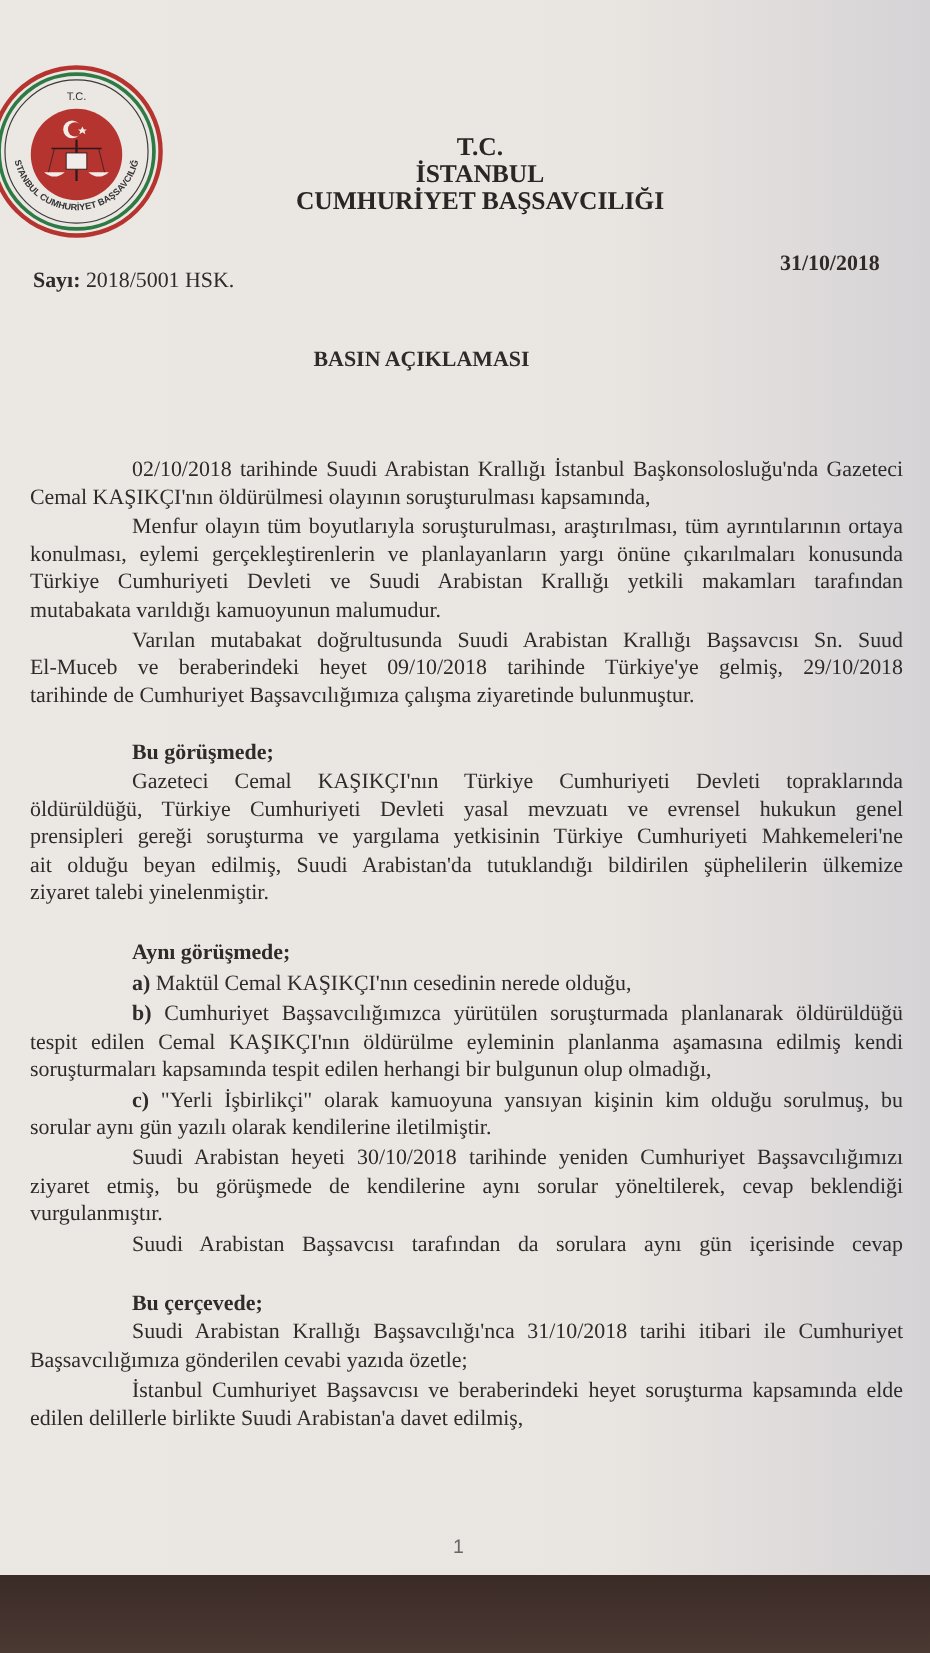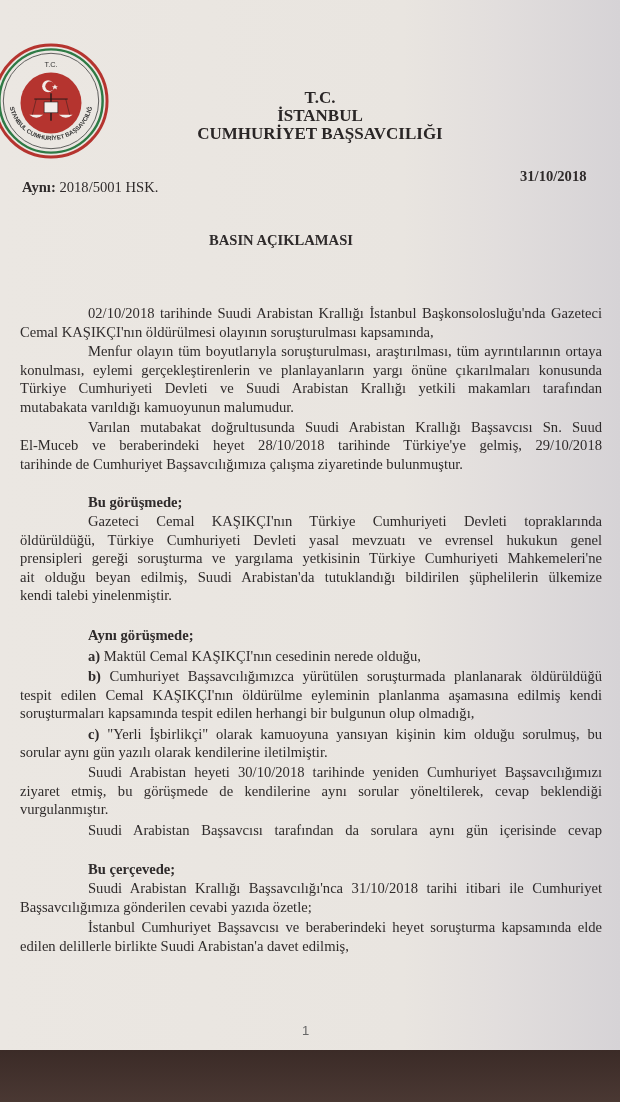--- a/index.html
+++ b/index.html
@@ -54,44 +54,44 @@
   <text font-size="6.2" fill="#333" font-family="Liberation Sans, sans-serif" font-weight="bold">
     <textPath href="#arc" startOffset="50%" text-anchor="middle">İSTANBUL CUMHURİYET BAŞSAVCILIĞI</textPath>
   </text>
 </svg>
 
 <div class="head" style="top:88px;">T.C.</div>
 <div class="head" style="top:106px;">İSTANBUL</div>
 <div class="head" style="top:124px;">CUMHURİYET BAŞSAVCILIĞI</div>
 
 <div class="t" style="left:22px;top:178px;">
-  <span class="b">Aynı:</span>
+  <span class="b">Sayı:</span>
   <span>2018/5001 HSK.</span>
 </div>
 <div class="t b" style="left:520px;top:167px;">31/10/2018</div>
 
 <div class="t b" style="left:0;width:562px;text-align:center;top:231px;font-size:14.6px;">BASIN AÇIKLAMASI</div>
 
 <div class="t" style="left:20px;width:582px;top:304px;">
   <p class="just ind">02/10/2018 tarihinde Suudi Arabistan Krallığı İstanbul Başkonsolosluğu'nda Gazeteci</p>
   <p>Cemal KAŞIKÇI'nın öldürülmesi olayının soruşturulması kapsamında,</p>
   <p class="just ind" style="margin-top:1px">Menfur olayın tüm boyutlarıyla soruşturulması, araştırılması, tüm ayrıntılarının ortaya</p>
   <p class="just">konulması, eylemi gerçekleştirenlerin ve planlayanların yargı önüne çıkarılmaları konusunda</p>
   <p class="just">Türkiye Cumhuriyeti Devleti ve Suudi Arabistan Krallığı yetkili makamları tarafından</p>
   <p>mutabakata varıldığı kamuoyunun malumudur.</p>
   <p class="just ind" style="margin-top:1px">Varılan mutabakat doğrultusunda Suudi Arabistan Krallığı Başsavcısı Sn. Suud</p>
-  <p class="just">El-Muceb ve beraberindeki heyet 28/10/2018 tarihinde Türkiye'ye gelmiş, 29/10/2018</p>
+  <p class="just">El-Muceb ve beraberindeki heyet 09/10/2018 tarihinde Türkiye'ye gelmiş, 29/10/2018</p>
   <p>tarihinde de Cumhuriyet Başsavcılığımıza çalışma ziyaretinde bulunmuştur.</p>
 
   <p class="b ind" style="margin-top:20px">Bu görüşmede;</p>
   <p class="just ind">Gazeteci Cemal KAŞIKÇI'nın Türkiye Cumhuriyeti Devleti topraklarında</p>
   <p class="just">öldürüldüğü, Türkiye Cumhuriyeti Devleti yasal mevzuatı ve evrensel hukukun genel</p>
   <p class="just">prensipleri gereği soruşturma ve yargılama yetkisinin Türkiye Cumhuriyeti Mahkemeleri'ne</p>
   <p class="just">ait olduğu beyan edilmiş, Suudi Arabistan'da tutuklandığı bildirilen şüphelilerin ülkemize</p>
-  <p>kendi talebi yinelenmiştir.</p>
+  <p>ziyaret talebi yinelenmiştir.</p>
 
   <p class="b ind" style="margin-top:21px">Aynı görüşmede;</p>
   <p class="ind" style="margin-top:2px"><span class="b">a)</span> <span>Maktül Cemal KAŞIKÇI'nın cesedinin nerede olduğu,</span></p>
   <p class="just ind" style="margin-top:2px"><span class="b">b)</span> <span>Cumhuriyet Başsavcılığımızca yürütülen soruşturmada planlanarak öldürüldüğü</span></p>
   <p class="just">tespit edilen Cemal KAŞIKÇI'nın öldürülme eyleminin planlanma aşamasına edilmiş kendi</p>
   <p>soruşturmaları kapsamında tespit edilen herhangi bir bulgunun olup olmadığı,</p>
   <p class="just ind" style="margin-top:2px"><span class="b">c)</span> <span>"Yerli İşbirlikçi" olarak kamuoyuna yansıyan kişinin kim olduğu sorulmuş, bu</span></p>
   <p>sorular aynı gün yazılı olarak kendilerine iletilmiştir.</p>
   <p class="just ind" style="margin-top:1px">Suudi Arabistan heyeti 30/10/2018 tarihinde yeniden Cumhuriyet Başsavcılığımızı</p>
   <p class="just">ziyaret etmiş, bu görüşmede de kendilerine aynı sorular yöneltilerek, cevap beklendiği</p>

